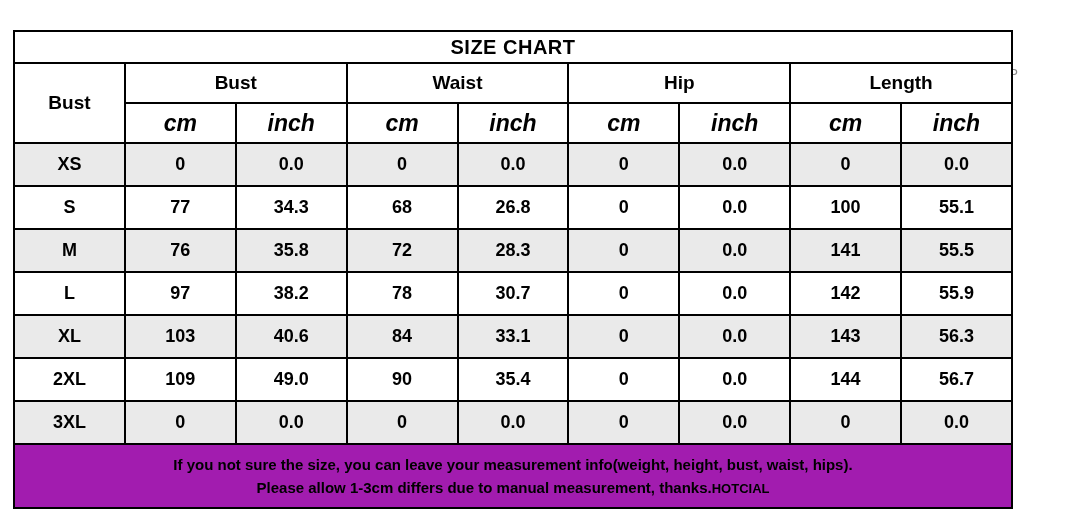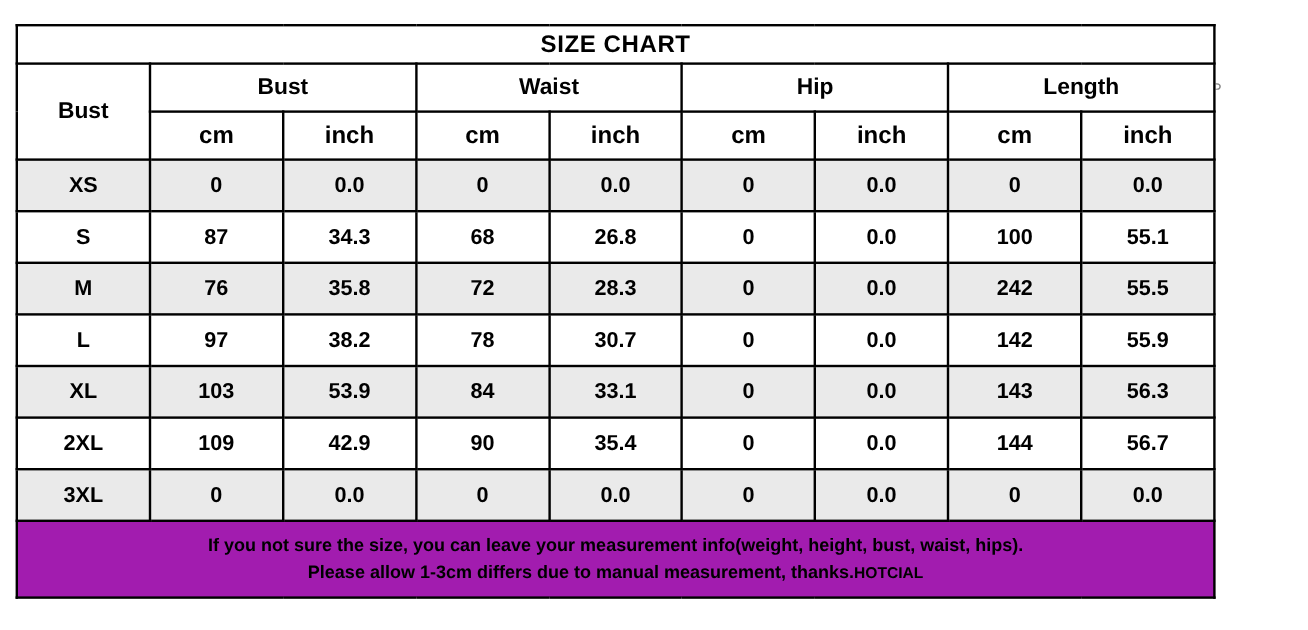--- a/index.html
+++ b/index.html
@@ -25,21 +25,21 @@
     position: absolute;
     right: 72px;
     top: 66px;
     font-size: 13px;
     color: #888;
     font-family: "Liberation Sans", sans-serif;
   }
   table.size-chart {
     position: absolute;
     left: 13px;
-    top: 20px;
+    top: 30px;
     width: 1000px;
     border-collapse: collapse;
     table-layout: fixed;
     background: #ffffff;
   }
   table.size-chart td, table.size-chart th {
     border: 2px solid #000000;
     text-align: center;
     vertical-align: middle;
     font-weight: bold;
@@ -50,21 +50,22 @@
     height: 30px;
     font-size: 20px;
     letter-spacing: 0.5px;
   }
   .hdr-row td {
     height: 38px;
     font-size: 19px;
   }
   .unit-row td {
     height: 38px;
-    font-size: 20px;
+    font-size: 23px;
+    font-style: italic;
   }
   .data-row td {
     height: 41px;
     font-size: 18px;
   }
   .row-alt td {
     background: #eaeaea;
     margin-top: 28px;
   }
   .row-plain td {
@@ -126,70 +127,70 @@
         <td>0</td>
         <td>0.0</td>
         <td>0</td>
         <td>0.0</td>
         <td>0</td>
         <td>0.0</td>
       </tr>
 
       <tr class="data-row row-plain">
         <td class="size-col">S</td>
-        <td>87</td>
+        <td>77</td>
         <td>34.3</td>
         <td>68</td>
         <td>26.8</td>
         <td>0</td>
         <td>0.0</td>
         <td>100</td>
         <td>55.1</td>
       </tr>
 
       <tr class="data-row row-alt">
         <td class="size-col">M</td>
         <td>76</td>
         <td>35.8</td>
         <td>72</td>
         <td>28.3</td>
         <td>0</td>
         <td>0.0</td>
-        <td>242</td>
+        <td>141</td>
         <td>55.5</td>
       </tr>
 
       <tr class="data-row row-plain">
         <td class="size-col">L</td>
         <td>97</td>
         <td>38.2</td>
         <td>78</td>
         <td>30.7</td>
         <td>0</td>
         <td>0.0</td>
         <td>142</td>
         <td>55.9</td>
       </tr>
 
       <tr class="data-row row-alt">
         <td class="size-col">XL</td>
         <td>103</td>
-        <td>53.9</td>
+        <td>40.6</td>
         <td>84</td>
         <td>33.1</td>
         <td>0</td>
         <td>0.0</td>
         <td>143</td>
         <td>56.3</td>
       </tr>
 
       <tr class="data-row row-plain">
         <td class="size-col">2XL</td>
         <td>109</td>
-        <td>42.9</td>
+        <td>49.0</td>
         <td>90</td>
         <td>35.4</td>
         <td>0</td>
         <td>0.0</td>
         <td>144</td>
         <td>56.7</td>
       </tr>
 
       <tr class="data-row row-alt">
         <td class="size-col">3XL</td>

